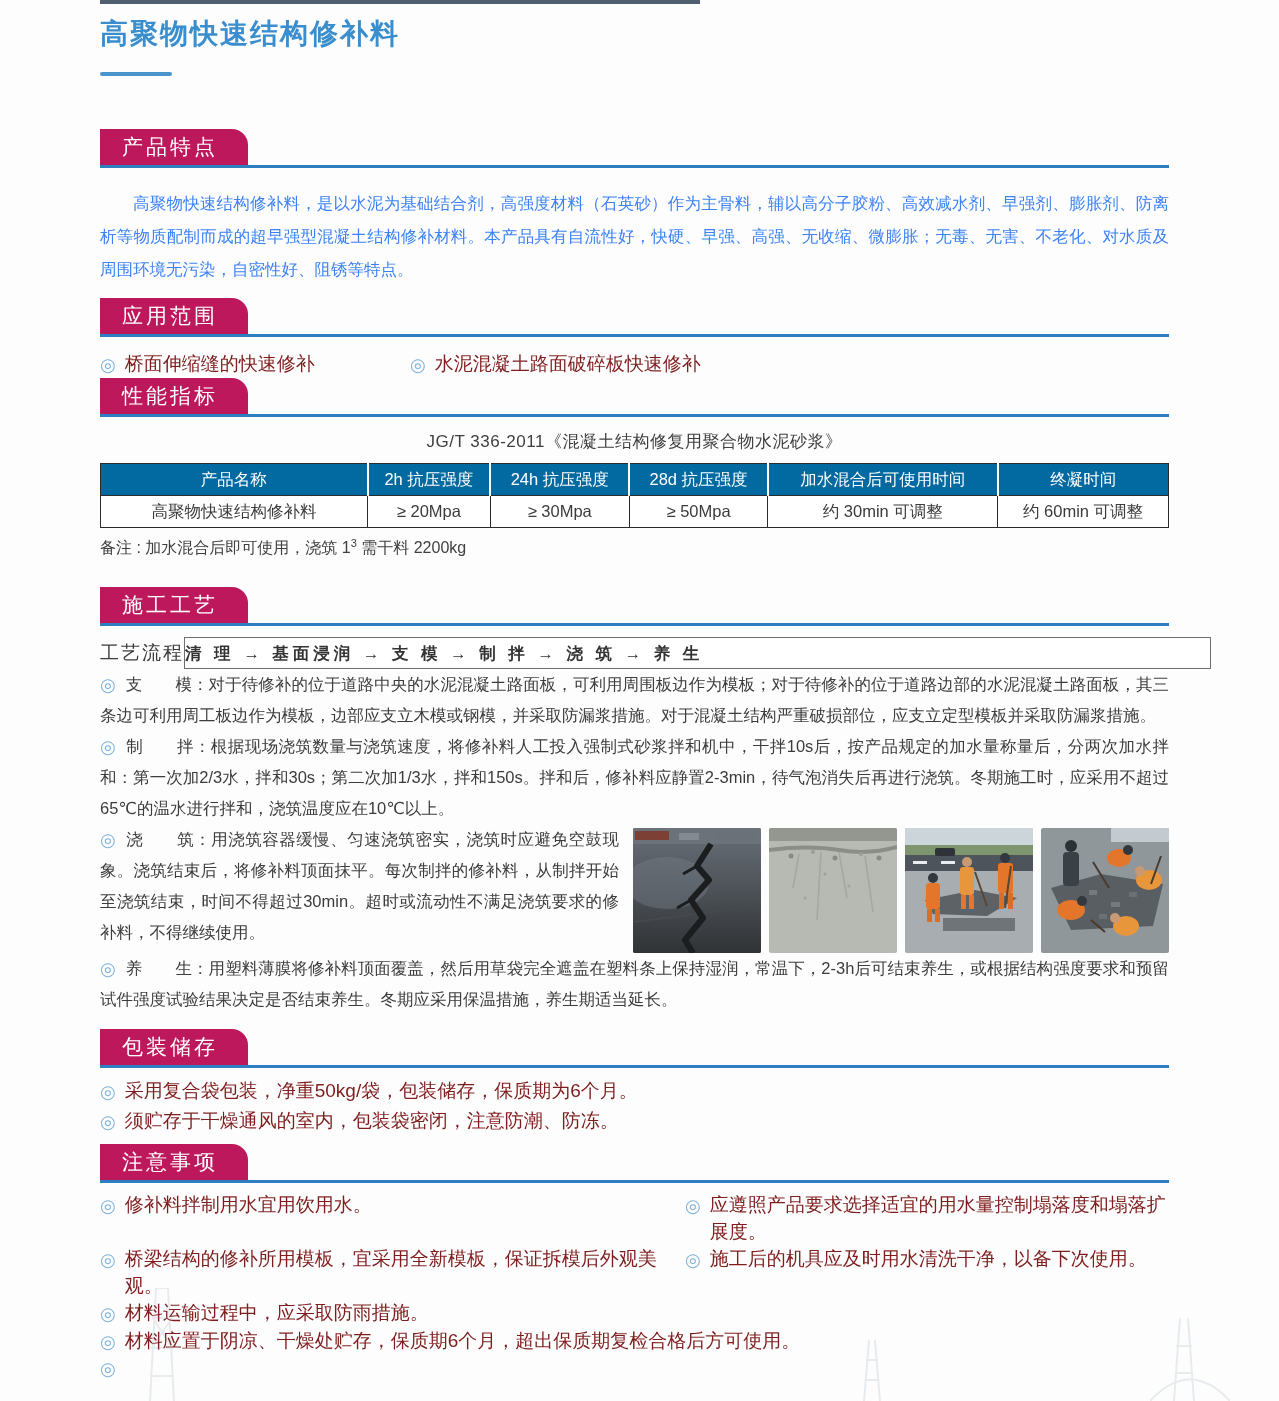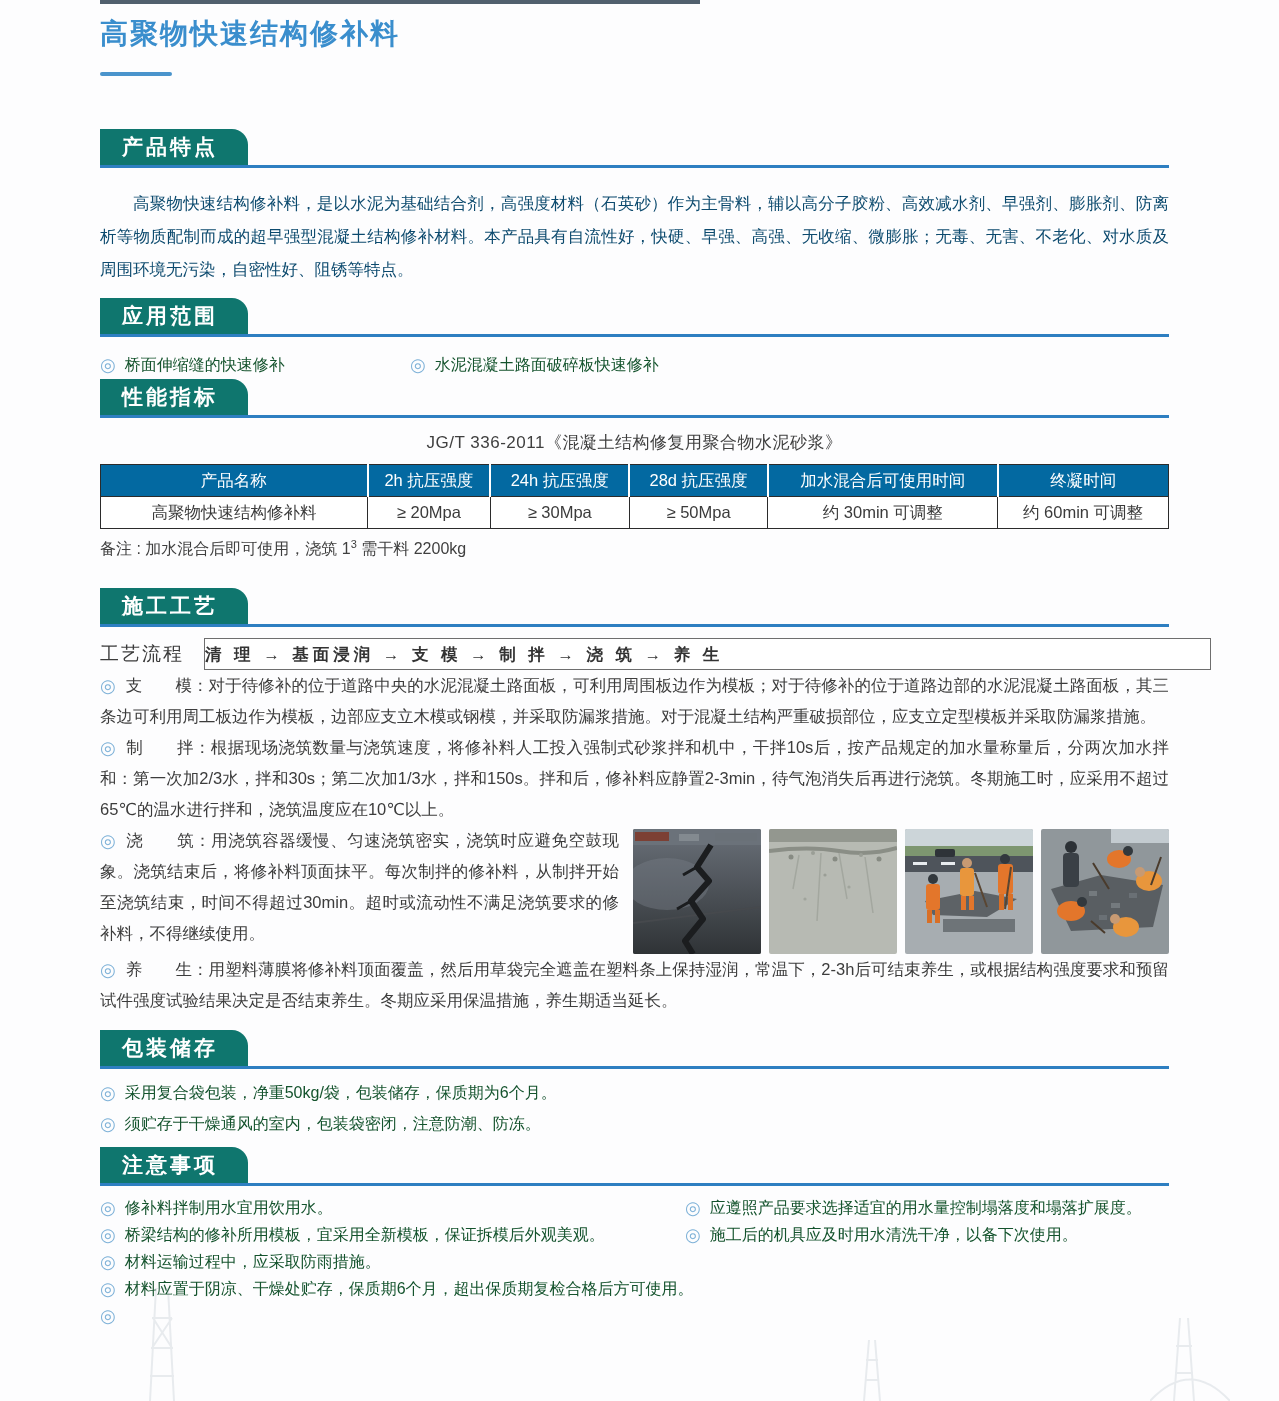--- a/index.html
+++ b/index.html
@@ -7,58 +7,58 @@
     width:1279px;height:1401px;position:relative;overflow:hidden;
     background:#fdfdfe;color:#3b3b3b;
     font-family:"Liberation Sans","DejaVu Sans",sans-serif;
   }
   .top-strip{position:absolute;left:100px;top:0;width:600px;height:4px;background:#26384a;opacity:.8;}
   h1.title{margin:15px 110px 0 100px;font-size:28px;font-weight:bold;color:#3a8ecd;letter-spacing:2px;}
   .title-underline{width:72px;height:4px;background:#4a94cc;border-radius:2px;margin:19px 0 0 100px;}
 
   .section-head{margin:0 110px 0 100px;border-bottom:3px solid #2e7fc1;line-height:0;}
   .tab{
-    display:inline-block;background:#0f766e;color:#fff;
-    font-size:21px;font-weight:bold;letter-spacing:3px;
+    display:inline-block;background:#be185d;color:#fff;
+    font-size:21px;font-weight:normal;letter-spacing:3px;
     line-height:36px;height:36px;padding:0 30px 0 22px;
     border-radius:0 16px 0 0;vertical-align:bottom;
   }
   .mt-features{margin-top:53px;}
   .mt-apps{margin-top:12px;}
   .mt-perf{margin-top:0;}
   .mt-process{margin-top:28px;}
   .mt-pack{margin-top:14px;}
   .mt-care{margin-top:8px;}
 
   p.lead{
     margin:19px 110px 0 100px;font-size:16.5px;line-height:33px;
-    text-indent:2em;text-align:justify;color:#0c4a6e;
+    text-indent:2em;text-align:justify;color:#3b82f6;
   }
 
   .bullet{display:flex;align-items:baseline;}
   .b-icon{color:#7fb2d8;font-size:18px;margin-right:9px;flex:0 0 auto;position:relative;top:1px;}
-  .b-text{font-size:16px;color:#14532d;}
+  .b-text{font-size:19px;color:#7f1d1d;}
 
   .app-grid{margin:13px 110px 0 100px;display:grid;grid-template-columns:310px auto;line-height:28px;}
 
   .standard{margin:13px 110px 0 100px;text-align:center;font-size:17px;color:#3f3f3f;letter-spacing:.5px;}
   table.perf{
     margin:10px 0 0 100px;width:1069px;border-collapse:collapse;text-align:center;
     font-size:16.5px;border:1px solid #2b2b2b;table-layout:fixed;
   }
   table.perf th{
     background:#0369a1;color:#fff;font-weight:500;height:31px;
     border-left:2px solid #fff;border-bottom:1px solid #2b2b2b;padding:0 2px;
   }
   table.perf th:first-child{border-left:1px solid #2b2b2b;}
   table.perf td{background:#fff;height:31px;border:1px solid #2b2b2b;padding:0 2px;}
   .note{margin:9px 110px 0 100px;font-size:16px;color:#3f3f3f;}
   .note sup{font-size:11px;}
 
-  .flow-row{margin:11px 68px 0 100px;display:flex;align-items:center;gap:20px;}
+  .flow-row{margin:11px 68px 0 100px;display:flex;align-items:center;}
   .flow-label{font-size:19px;letter-spacing:2px;color:#3b3b3b;flex:0 0 auto;}
   .flow-box{
     flex:1;border:1px solid #6e6e6e;height:30px;line-height:30px;text-align:left;
     font-size:16.5px;font-weight:600;letter-spacing:4px;color:#333;background:#fff;
   }
   p.step{
     margin:0 110px 0 100px;font-size:16.5px;line-height:31px;text-align:justify;color:#3c3c3c;
   }
   p.step.first{margin-top:5px;}
   p.step .b-icon{margin-right:10px;}

